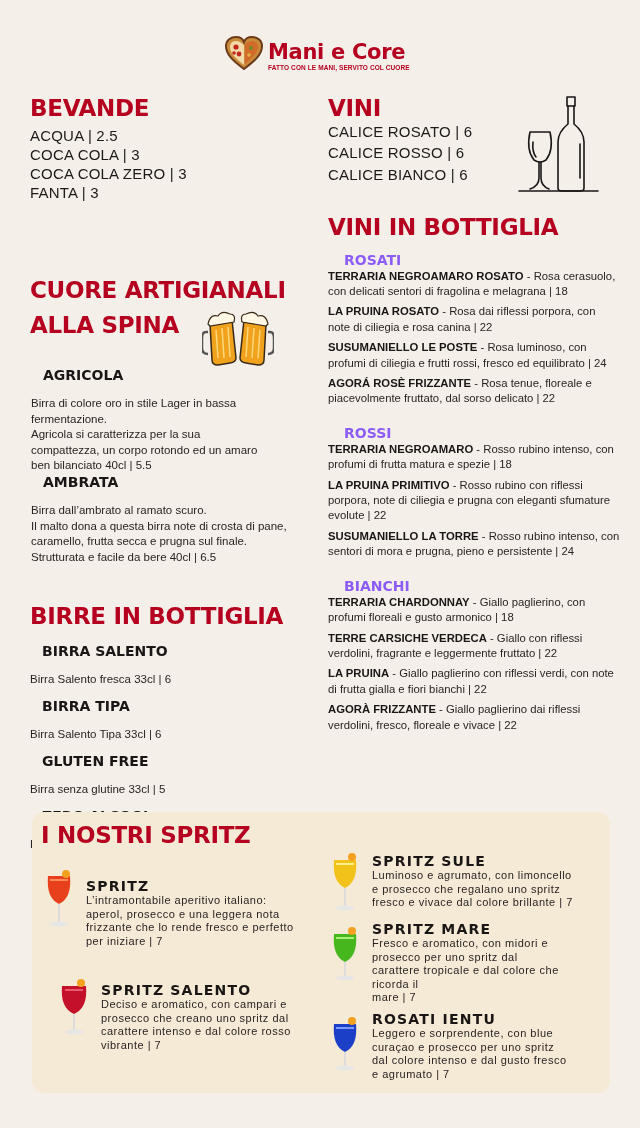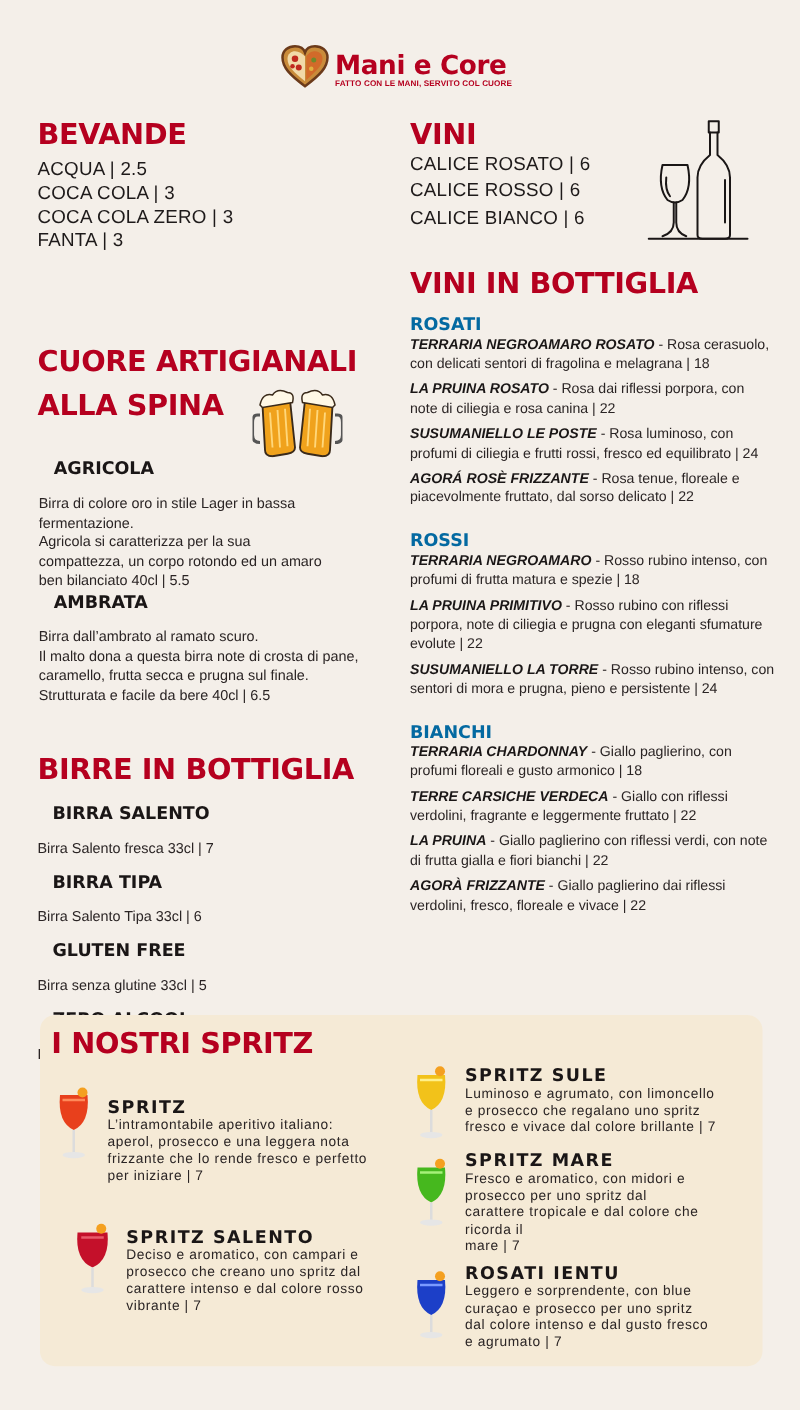--- a/index.html
+++ b/index.html
@@ -5,38 +5,38 @@
   html, body { margin: 0; padding: 0; }
   body {
     width: 640px; height: 1128px; overflow: hidden;
     background: #f4efe9;
     font-family: "Liberation Sans", sans-serif;
     color: #1e1a1a;
     position: relative;
   }
   .abs { position: absolute; }
   .h1 { font-family: "DejaVu Sans", sans-serif; font-weight: bold; color: #b5001f; font-size: 23px; letter-spacing: -0.3px; line-height: 1.2; margin: 0; }
-  .h2 { font-family: "DejaVu Sans", sans-serif; font-weight: bold; color: #0369a1; font-size: 14px; margin: 0; }
+  .h2 { font-family: "DejaVu Sans", sans-serif; font-weight: bold; color: #8b5cf6; font-size: 14px; margin: 16px; }
   .simple-list { margin: 0; padding: 0; list-style: none; }
   .simple-list li { font-size: 15px; line-height: 19px; letter-spacing: 0.2px; color: #1e1a1a; }
   .vini-list li { line-height: 21.5px; }
 
   
   .logo { left: 224px; top: 35px; display: flex; align-items: flex-end; }
   .logo-title { font-family: "DejaVu Sans", sans-serif; font-weight: bold; font-size: 21px; color: #b5001f; line-height: 22px; letter-spacing: -0.3px; }
   .logo-sub { font-size: 6.5px; font-weight: bold; color: #b5001f; letter-spacing: 0.1px; margin-top: 1px; }
 
   
   .beer-name { font-family: "DejaVu Sans", sans-serif; font-weight: bold; font-size: 14px; color: #1a1616; margin: 12px; line-height: 17px; }
   .beer-desc { font-size: 11.5px; line-height: 15.5px; color: #2a2424; margin: 0; }
   .bottle-desc { font-size: 11.5px; line-height: 14px; color: #2a2424; margin: 0 0 9px 0; }
 
   
   .wine { font-size: 11.3px; line-height: 15.4px; color: #2a2424; margin: 0 0 5px 0; }
-  .wine b { font-style: italic; color: #1a1616; text-align: center; }
+  .wine b { color: #1a1616; text-align: center; }
 
   
   .spritz-box { left: 32px; top: 812px; width: 578px; height: 281px; background: #f5ead6; border-radius: 12px; }
   .spritz-item { position: absolute; display: flex; }
   .spritz-name { font-family: "DejaVu Sans", sans-serif; font-weight: bold; font-size: 14px; letter-spacing: 1.2px; color: #1a1616; line-height: 16px; margin: 0; }
   .spritz-desc { font-size: 11px; line-height: 13.6px; letter-spacing: 0.5px; color: #2a2424; margin: 0; }
   .glass { width: 30px; height: 62px; margin-right: 12px; flex: none; }
 </style>
 </head>
 <body>
@@ -119,21 +119,21 @@
   <p class="beer-desc">Birra dall’ambrato al ramato scuro.</p>
   <p class="beer-desc">Il malto dona a questa birra note di crosta di pane,</p>
   <p class="beer-desc">caramello, frutta secca e prugna sul finale.</p>
   <p class="beer-desc">Strutturata e facile da bere 40cl | 6.5</p>
 </div>
 
 <div class="abs" style="left:30px; top:603px; width:290px;">
   <h2 class="h1">BIRRE IN BOTTIGLIA</h2>
   <div style="margin-top:11px">
     <h3 class="beer-name">BIRRA SALENTO</h3>
-    <p class="bottle-desc">Birra Salento fresca 33cl | 7</p>
+    <p class="bottle-desc">Birra Salento fresca 33cl | 6</p>
     <h3 class="beer-name">BIRRA TIPA</h3>
     <p class="bottle-desc">Birra Salento Tipa 33cl | 6</p>
     <h3 class="beer-name">GLUTEN FREE</h3>
     <p class="bottle-desc">Birra senza glutine 33cl | 5</p>
     <h3 class="beer-name">ZERO ALCOOL</h3>
     <p class="bottle-desc">Birra senza alcool 33cl | 5</p>
   </div>
 </div>
 
 <div class="abs" style="left:328px; top:214px; width:292px;">

